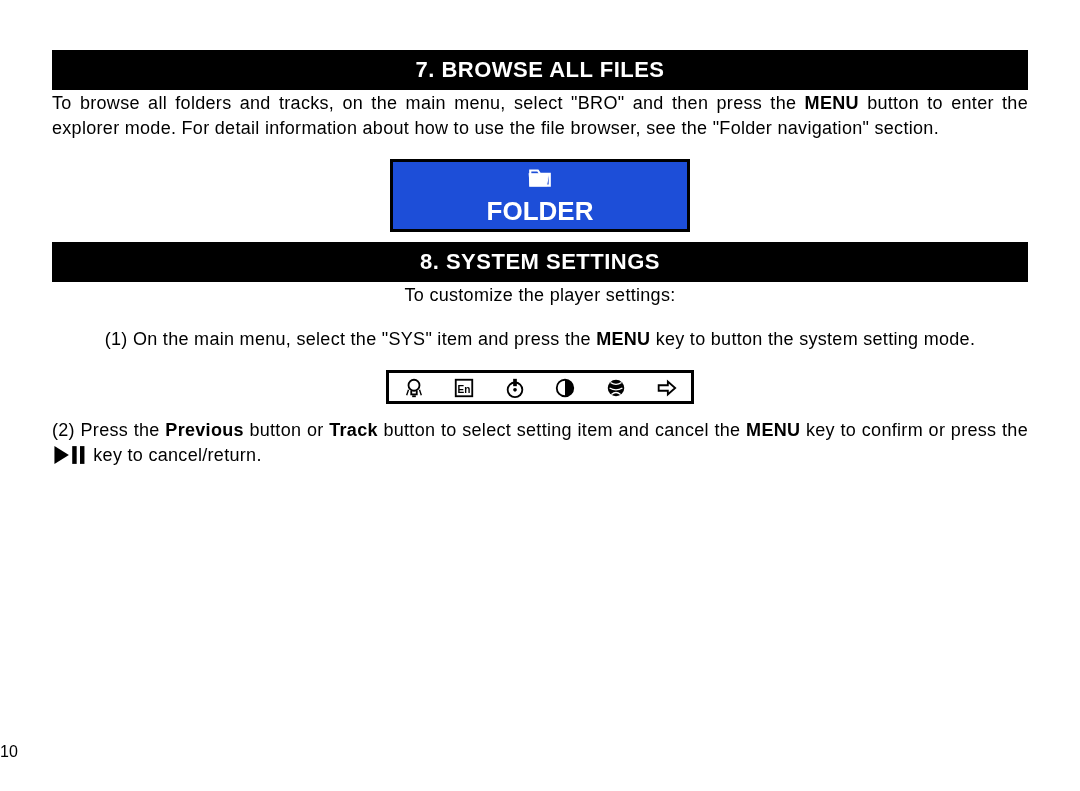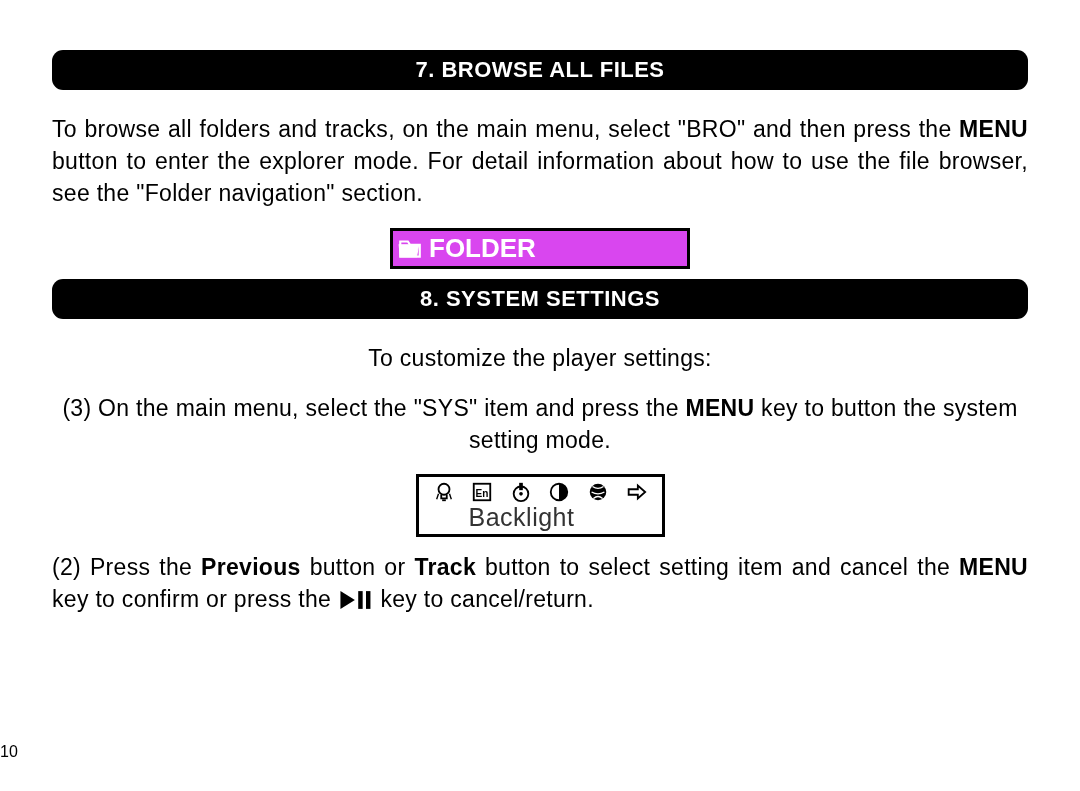--- a/index.html
+++ b/index.html
@@ -12,25 +12,24 @@
       position: relative;
     }
     .section-header {
       background: #000;
       color: #fff;
       font-weight: bold;
       font-size: 22px;
       text-align: center;
       padding: 7px 0;
       letter-spacing: 0.5px;
-      margin-bottom: 23px;
-      border-radius: 11px;
+      margin-bottom: 1px;
     }
     .body-text {
-      font-size: 23px;
+      font-size: 18px;
       line-height: 1.4;
       text-align: justify;
       margin-bottom: 18px;
       letter-spacing: 0.3px;
     }
     .body-text.no-justify {
       text-align: center;
     }
     .bold { font-weight: bold; }
     .figure1 {
@@ -38,35 +37,36 @@
       margin: 0 auto 10px auto;
       border: 3px solid #000;
     }
     .figure1-row {
       display: flex;
       align-items: center;
       gap: 6px;
       padding: 2px 4px;
     }
     .figure1-row.selected {
-      background: #d946ef;
+      background: #1d4ed8;
       color: #fff;
+      flex-direction: column;
     }
     .figure1-row .label {
       font-size: 26px;
       font-weight: bold;
       font-family: Arial, sans-serif;
     }
     .figure1-row .icon-box {
       width: 26px;
       height: 26px;
       flex-shrink: 0;
     }
     .figure2 {
-      width: 249px;
+      width: 308px;
       margin: 4px auto 14px auto;
       border: 3px solid #000;
       padding: 4px 8px 2px 8px;
     }
     .figure2-icons {
       display: flex;
       justify-content: space-between;
       align-items: center;
       padding: 0 6px;
     }
@@ -117,21 +117,21 @@
     </span>
     <span class="label">FOLDER</span>
   </div>
 </div>
 
 <div class="section-header">8. SYSTEM SETTINGS</div>
 
 <p class="body-text no-justify">To customize the player settings:</p>
 
 <p class="body-text no-justify">
-  <span>(3) On the main menu, select the "SYS" item and press the </span><span class="bold">MENU</span><span> key to button the system setting mode.</span>
+  <span>(1) On the main menu, select the "SYS" item and press the </span><span class="bold">MENU</span><span> key to button the system setting mode.</span>
 </p>
 
 <div class="figure2">
   <div class="figure2-icons">
     <span class="icon">
       <svg viewBox="0 0 24 24" width="22" height="22">
         <circle cx="12" cy="9" r="6" fill="none" stroke="#000" stroke-width="2"></circle>
         <path d="M9 15 L9 19 L15 19 L15 15" fill="none" stroke="#000" stroke-width="2"></path>
         <path d="M10 21 L14 21" stroke="#000" stroke-width="2"></path>
         <path d="M6 14 L4 20 M18 14 L20 20" stroke="#000" stroke-width="1.5"></path>
@@ -161,21 +161,20 @@
         <circle cx="12" cy="12" r="9" fill="#000"></circle>
         <path d="M6 6 Q12 10 18 6 M5 12 Q12 16 19 12 M7 19 Q12 15 17 19" stroke="#fff" stroke-width="1.5" fill="none"></path>
       </svg>
     </span>
     <span class="icon">
       <svg viewBox="0 0 24 24" width="22" height="22">
         <path d="M4 9 L14 9 L14 5 L22 12 L14 19 L14 15 L4 15 Z" fill="none" stroke="#000" stroke-width="2"></path>
       </svg>
     </span>
   </div>
-  <div class="figure2-label">Backlight</div>
 </div>
 
 <p class="body-text">
   <span>(2) Press the </span><span class="bold">Previous</span><span> button or </span><span class="bold">Track</span><span> button to select setting item and cancel the </span><span class="bold">MENU</span><span> key to confirm or press the </span><span class="play-pause-icon"><svg viewBox="0 0 30 18" width="36" height="20">
         <path d="M1 1 L14 9 L1 17 Z" fill="#000"></path>
         <rect x="17" y="1" width="4" height="16" fill="#000"></rect>
         <rect x="24" y="1" width="4" height="16" fill="#000"></rect>
       </svg></span><span> key to cancel/return.</span>
 </p>
 

